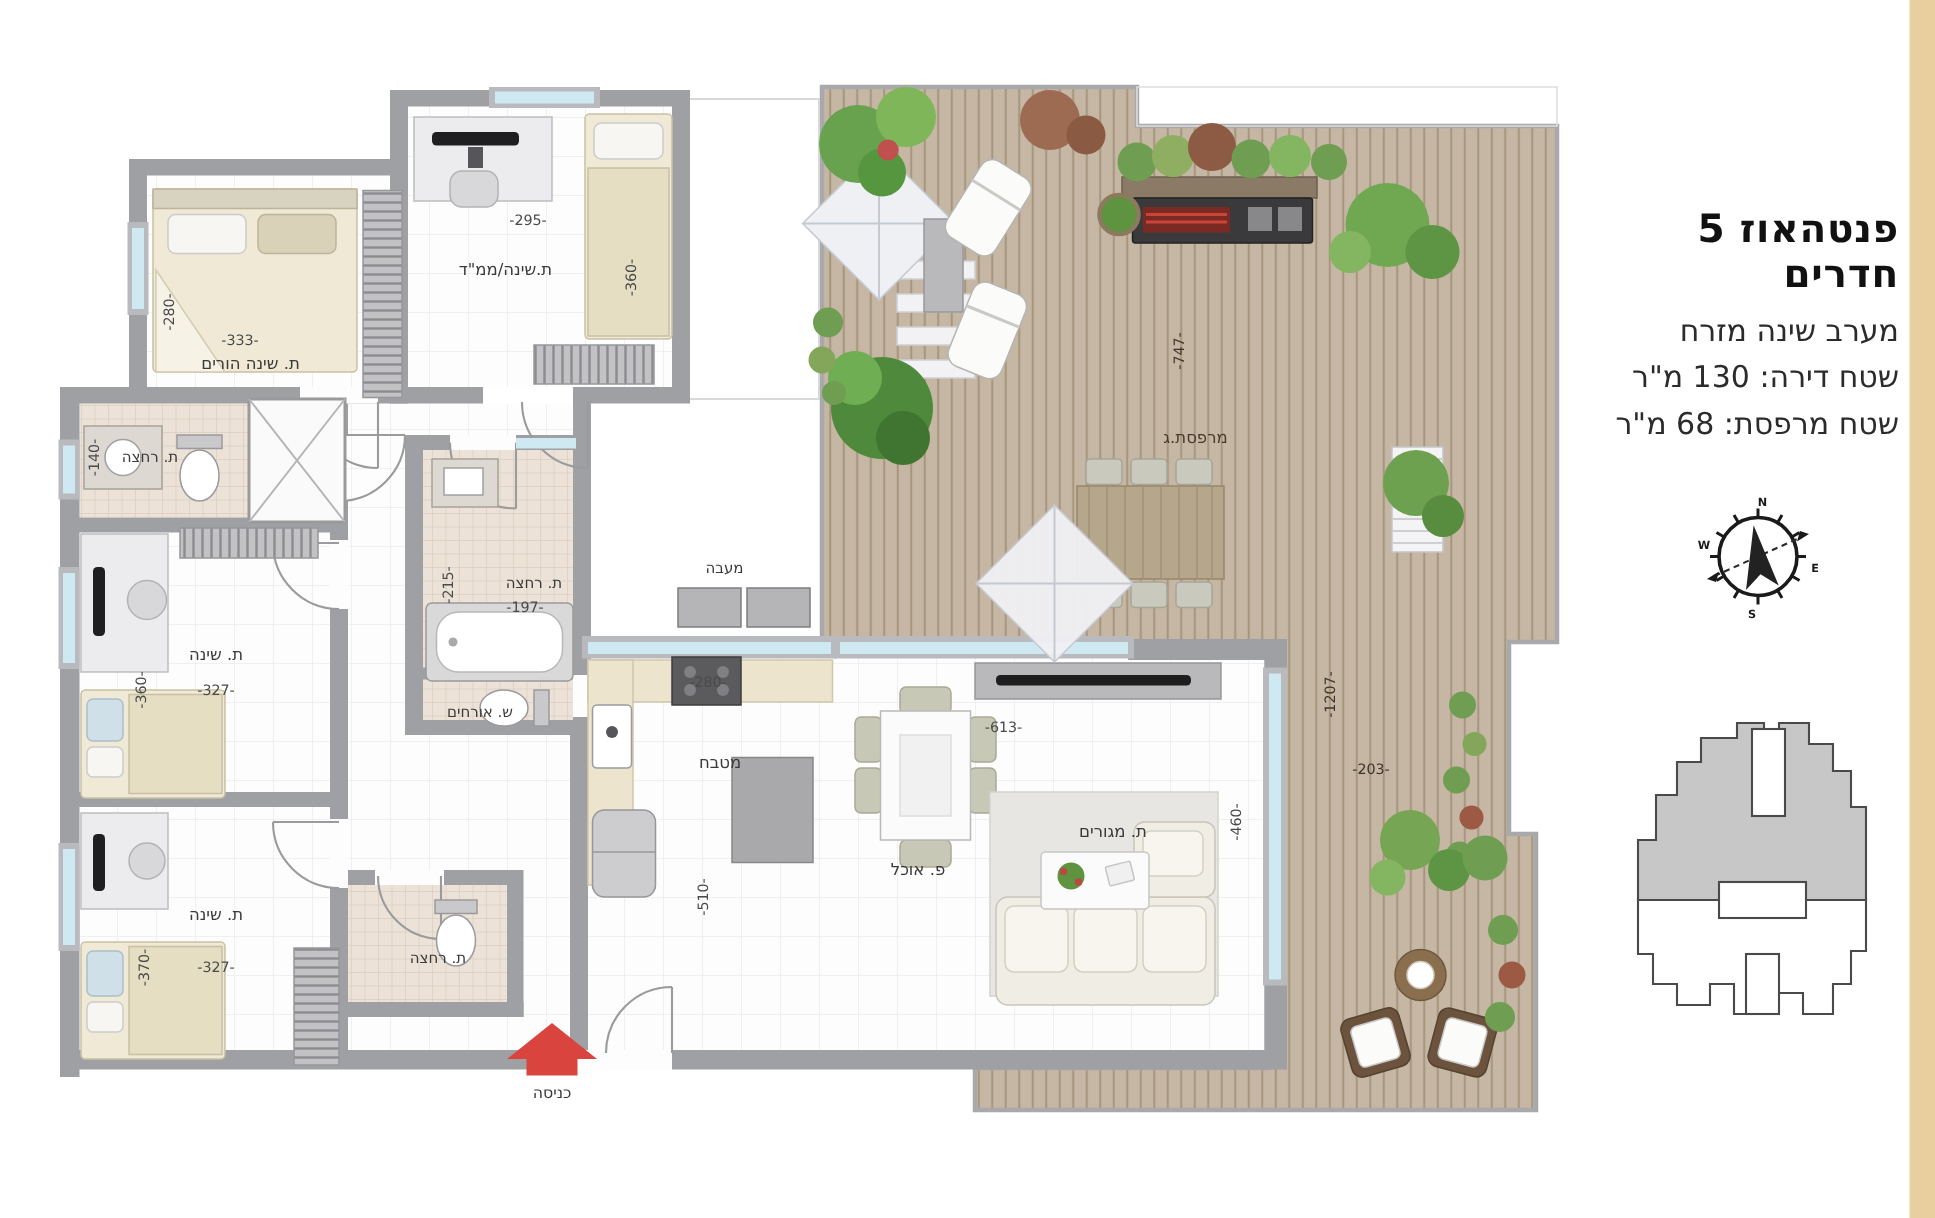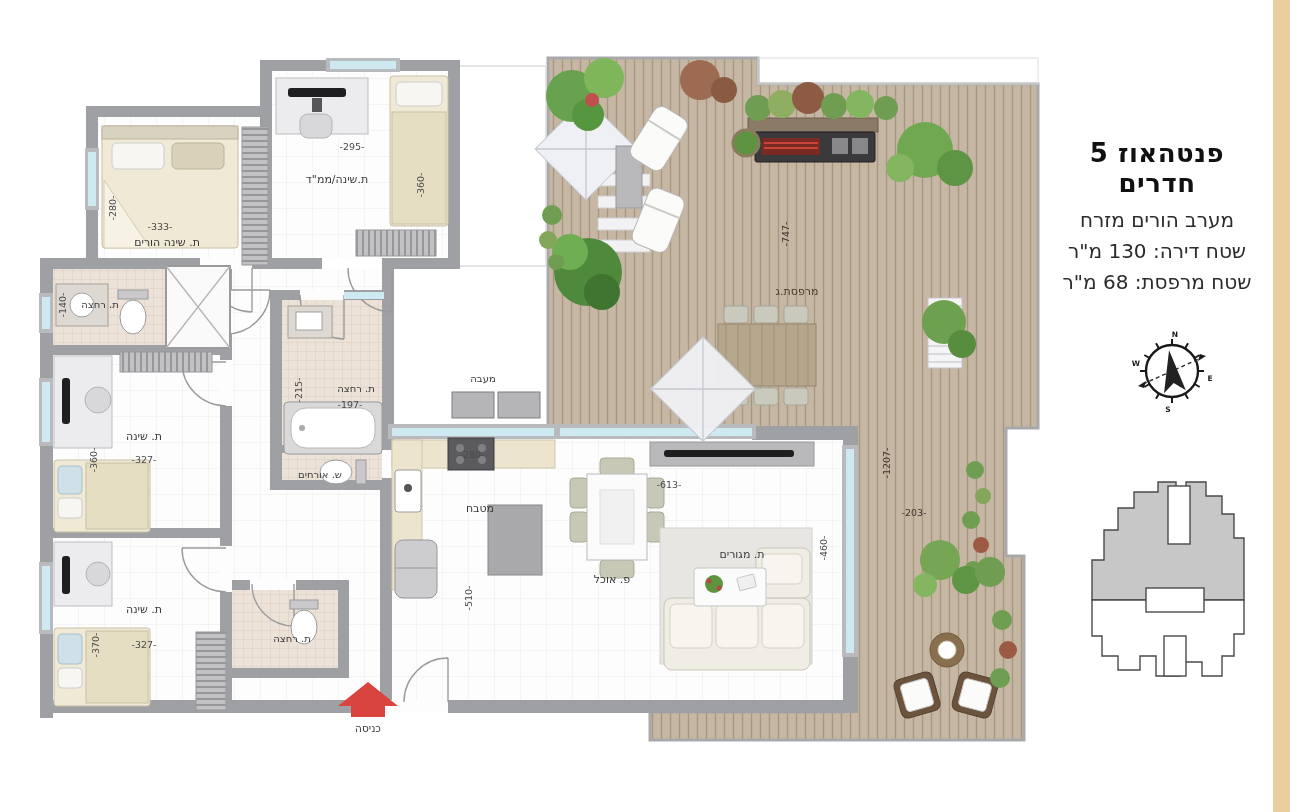--- a/index.html
+++ b/index.html
@@ -1,20 +1,20 @@
 <!DOCTYPE html>
 <html><head>
 <meta charset="utf-8">
 <style>
   html,body{margin:0;padding:0;background:#ffffff;width:1290px;height:812px;overflow:hidden;
     font-family:"DejaVu Sans","Liberation Sans",sans-serif;}
   .stage{position:relative;width:1290px;height:812px;background:#fff;}
   svg{position:absolute;left:0;top:0;}
   svg text{font-family:"DejaVu Sans","Liberation Sans",sans-serif;}
-  .info{position:absolute;top:138px;left:1048px;width:218px;text-align:center;direction:rtl;color:#222;}
+  .info{position:absolute;top:138px;left:1048px;width:218px;direction:rtl;color:#222;}
   .info .title{font-size:26px;font-weight:bold;color:#111;letter-spacing:.5px;margin-bottom:10px;}
   .info .line{font-size:20px;color:#2b2b2b;margin-top:7px;}
 </style>
 </head>
 <body>
 
 <div class="stage">
 
 <svg width="1290" height="812" viewBox="0 0 1290 812">
   <defs>
@@ -438,18 +438,18 @@
     <rect x="1168" y="486" width="22" height="58" fill="#ffffff"></rect>
     <rect x="1146" y="588" width="58" height="24" fill="#ffffff"></rect>
     <rect x="1164" y="636" width="22" height="40" fill="#ffffff"></rect>
   </g>
 
   <rect x="1273" y="0" width="17" height="812" fill="#e9cf9e"></rect>
 </svg>
 
   <div class="info">
     <div class="title">פנטהאוז 5 חדרים</div>
-    <div class="line">מערב הורים מזרח</div>
+    <div class="line">מערב שינה מזרח</div>
     <div class="line">שטח דירה: 130 מ"ר</div>
     <div class="line">שטח מרפסת: 68 מ"ר</div>
   </div>
 
 </div>
 
 </body></html>

